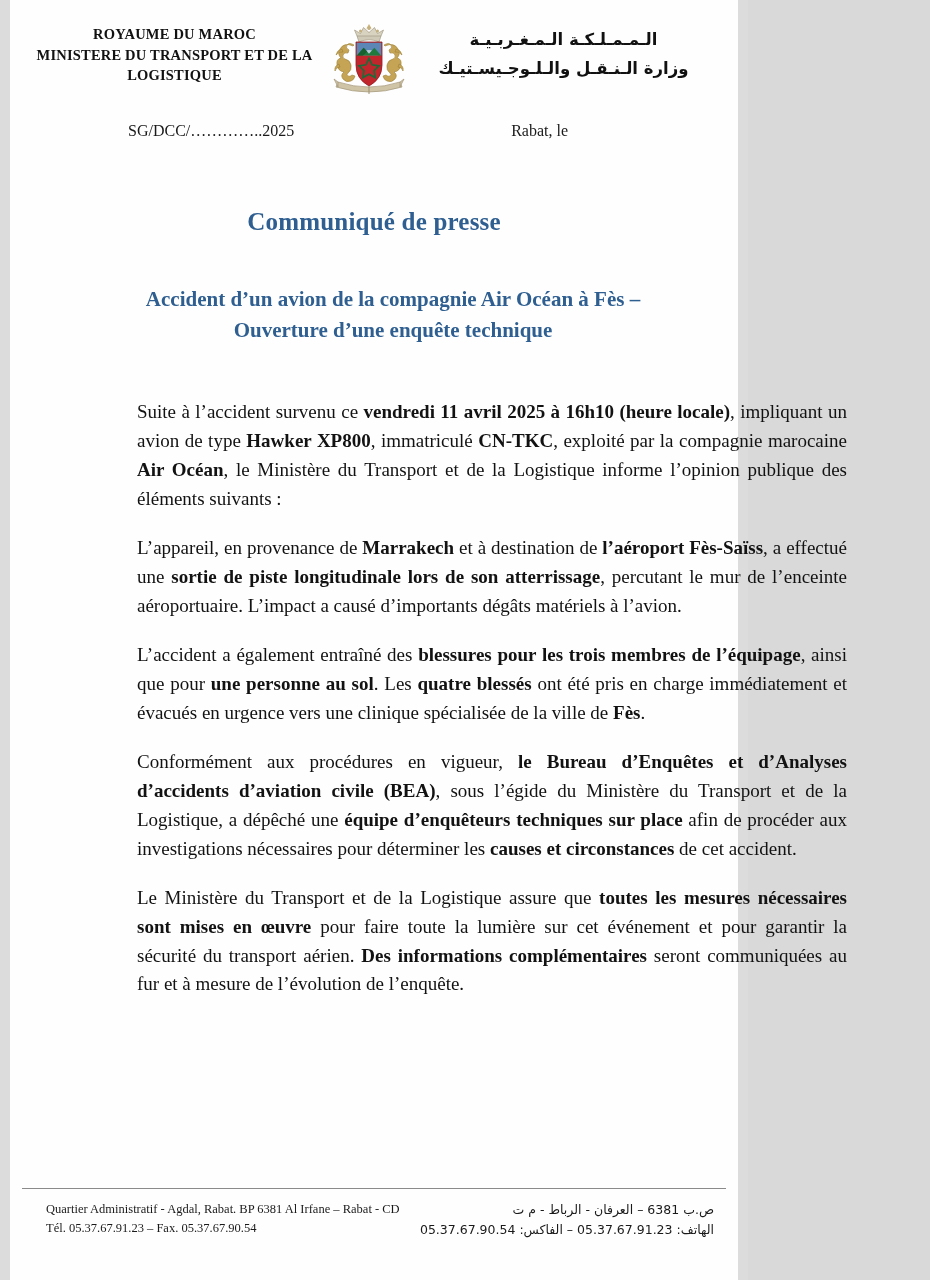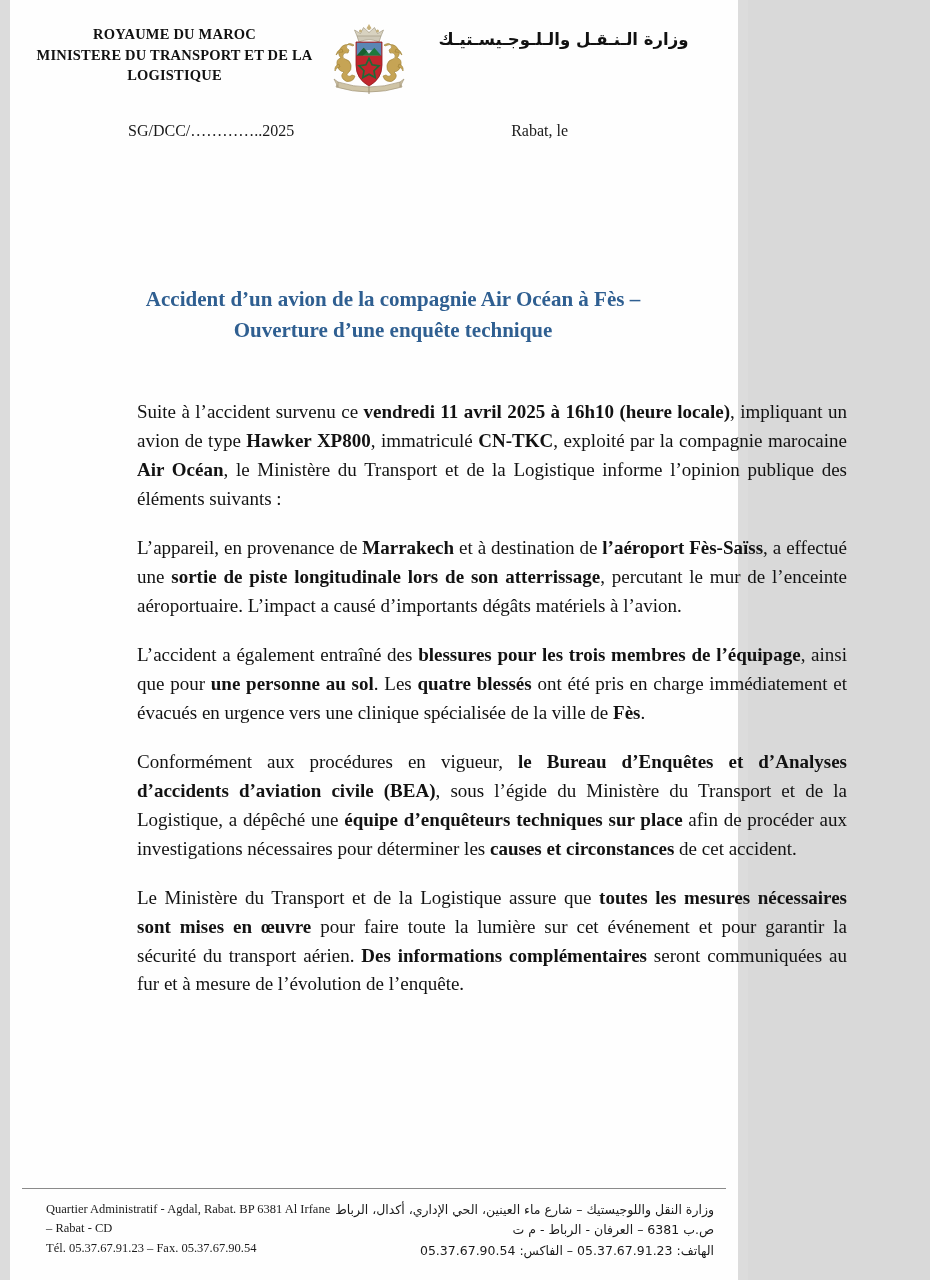--- a/index.html
+++ b/index.html
@@ -207,29 +207,31 @@
           <g fill="#cfc4a6" stroke="#a3967a" stroke-width="0.7">
             <path d="M12 62 q31 10 62 0 l2 5 q-33 10 -66 0 Z"></path>
             <path d="M12 62 l-4 -3 l4 8 Z"></path>
             <path d="M74 62 l4 -3 l-4 8 Z"></path>
           </g>
           <path d="M43 66 v8" stroke="#a3967a" stroke-width="1.1" fill="none"></path>
         </svg>
       </div>
 
       <div class="lh-ar">
+        <div>الـمـمـلـكـة الـمـغـربـيـة</div>
         <div>وزارة الـنـقـل والـلـوجـيسـتيـك</div>
       </div>
     </div>
 
     <div class="refline">
       <span>SG/DCC/…………..2025</span>
       <span>Rabat, le</span>
     </div>
 
+    <div class="title-main">Communiqué de presse</div>
     <div class="title-sub">Accident d’un avion de la compagnie Air Océan à Fès – Ouverture d’une enquête technique</div>
 
     <div class="body-text">
 
       <p><span>Suite à l’accident survenu ce </span><b>vendredi 11 avril 2025 à 16h10 (heure locale)</b><span>, impliquant un avion de type </span><b>Hawker XP800</b><span>, immatriculé </span><b>CN-TKC</b><span>, exploité par la compagnie marocaine </span><b>Air Océan</b><span>, le Ministère du Transport et de la Logistique informe l’opinion publique des éléments suivants :</span></p>
 
       <p><span>L’appareil, en provenance de </span><b>Marrakech</b><span> et à destination de </span><b>l’aéroport Fès-Saïss</b><span>, a effectué une </span><b>sortie de piste longitudinale lors de son atterrissage</b><span>, percutant le mur de l’enceinte aéroportuaire. L’impact a causé d’importants dégâts matériels à l’avion.</span></p>
 
       <p><span>L’accident a également entraîné des </span><b>blessures pour les trois membres de l’équipage</b><span>, ainsi que pour </span><b>une personne au sol</b><span>. Les </span><b>quatre blessés</b><span> ont été pris en charge immédiatement et évacués en urgence vers une clinique spécialisée de la ville de </span><b>Fès</b><span>.</span></p>
 
@@ -239,20 +241,19 @@
     </div>
 
     <div class="footer-rule"></div>
 
     <div class="footer">
       <div class="footer-fr">
         <div>Quartier Administratif - Agdal, Rabat. BP 6381 Al Irfane – Rabat - CD</div>
         <div>Tél. 05.37.67.91.23 – Fax. 05.37.67.90.54</div>
       </div>
       <div class="footer-ar">
-        <div>وزارة النقل واللوجيستيك – شارع ماء العينين، الحي الإداري، أكدال، الرباط</div>
         <div>ص.ب 6381 – العرفان - الرباط - م ت</div>
         <div>الهاتف: 05.37.67.91.23 – الفاكس: 05.37.67.90.54</div>
       </div>
     </div>
 
   </div>
 </div>
 
 </body></html>

